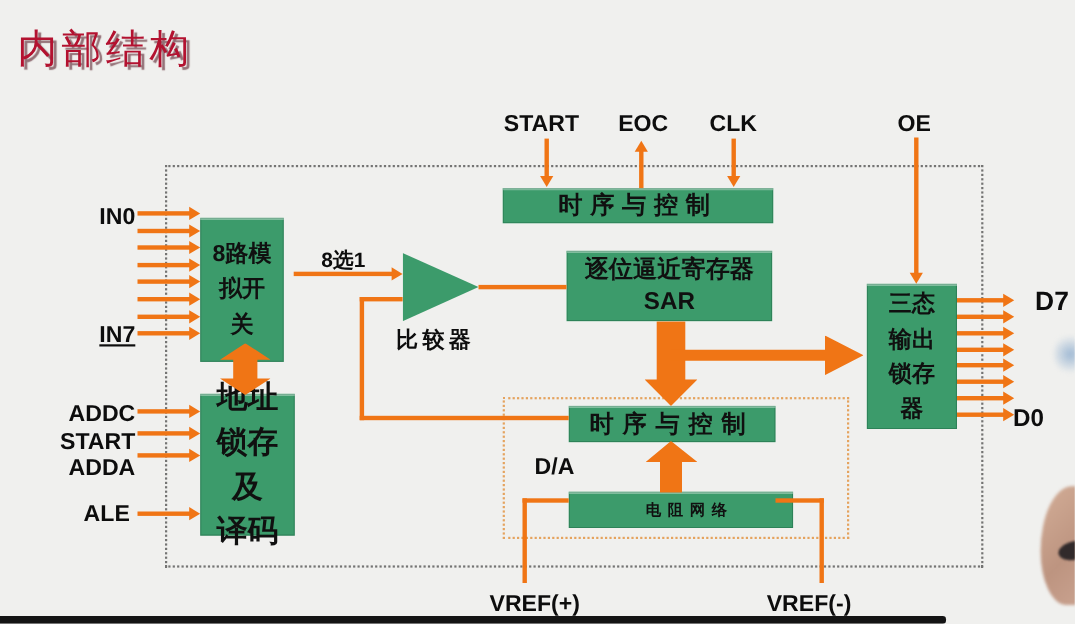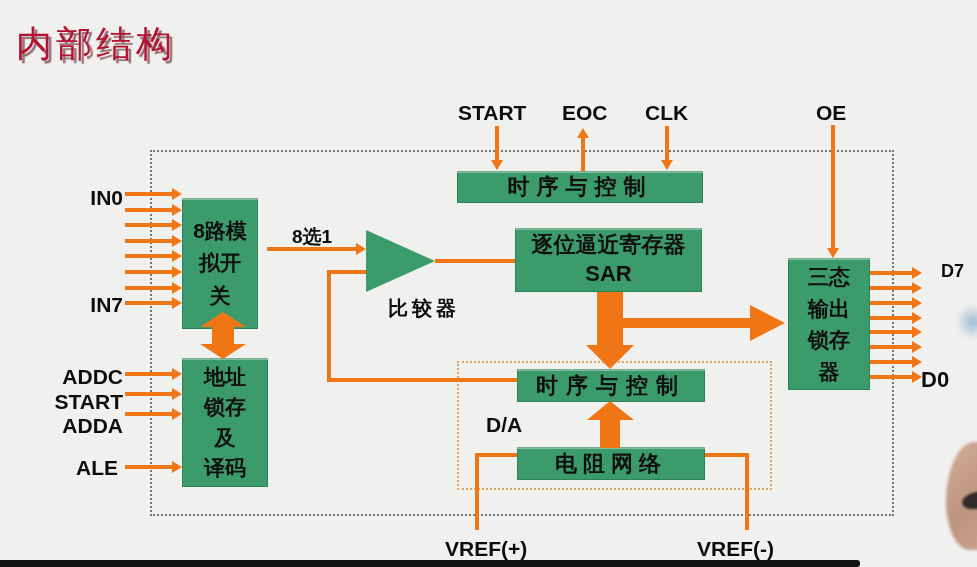--- a/index.html
+++ b/index.html
@@ -28,25 +28,25 @@
   }
 
   
   .block{
     background:#3c9b6b;color:#101010;
     display:flex;align-items:center;justify-content:center;text-align:center;
     white-space:pre-line;font-weight:bold;
     box-shadow:inset 0 2px 0 rgba(255,255,255,.35), inset 0 0 0 1px rgba(0,55,30,.25);
   }
   .blk-mux   {left:182px;top:182px;width:76px;height:131px;font-size:21px;line-height:1.55;margin-top:16px;}
-  .blk-addr  {left:182px;top:358px;width:86px;height:129px;font-size:21px;line-height:1.45;}
+  .blk-addr  {left:182px;top:358px;width:86px;height:129px;font-size:28px;line-height:1.45;}
   .blk-timing{left:457px;top:171px;width:246px;height:32px;font-size:22px;letter-spacing:7px;}
   .blk-sar   {left:515px;top:228px;width:187px;height:64px;font-size:22px;line-height:1.3;}
   .blk-tree  {left:517px;top:369px;width:188px;height:33px;font-size:22px;letter-spacing:8px;}
-  .blk-res   {left:517px;top:447px;width:188px;height:33px;font-size:22px;letter-spacing:6px;}
+  .blk-res   {left:517px;top:447px;width:188px;height:33px;font-size:14px;letter-spacing:6px;padding-left:16px;}
   .blk-out   {left:788px;top:258px;width:82px;height:132px;font-size:21px;line-height:1.5;}
   .comparator{
     left:366px;top:230px;width:69px;height:62px;background:#3c9b6b;
     clip-path:polygon(0 0,100% 50%,0 100%);
   }
 
   
   .oline{background:#f07515;}
   .arr-r{height:4px;}
   .arr-r::after{
@@ -163,34 +163,34 @@
 <div class="abs oline arr-r" style="left:870px;top:271px;width:43px;"></div>
 <div class="abs oline arr-r" style="left:870px;top:286px;width:43px;"></div>
 <div class="abs oline arr-r" style="left:870px;top:301px;width:43px;"></div>
 <div class="abs oline arr-r" style="left:870px;top:316px;width:43px;"></div>
 <div class="abs oline arr-r" style="left:870px;top:330px;width:43px;"></div>
 <div class="abs oline arr-r" style="left:870px;top:345px;width:43px;"></div>
 <div class="abs oline arr-r" style="left:870px;top:360px;width:43px;"></div>
 <div class="abs oline arr-r" style="left:870px;top:375px;width:43px;"></div>
 
 <div class="abs pin right" style="left:56px;top:186px;width:67px;">IN0</div>
-<div class="abs pin right" style="left:56px;top:293px;width:67px;">IN7</div>
+<div class="abs pin right" style="left:56px;top:293px;width:67px;text-decoration:underline;">IN7</div>
 <div class="abs pin right" style="left:52px;top:365px;width:71px;">ADDC</div>
 <div class="abs pin right" style="left:52px;top:390px;width:71px;">START</div>
 <div class="abs pin right" style="left:52px;top:414px;width:71px;">ADDA</div>
 <div class="abs pin right" style="left:52px;top:456px;width:66px;">ALE</div>
 <div class="abs pin" style="left:458px;top:101px;">START</div>
 <div class="abs pin" style="left:562px;top:101px;text-align:center;">EOC</div>
 <div class="abs pin" style="left:645px;top:101px;">CLK</div>
 <div class="abs pin" style="left:816px;top:101px;">OE</div>
-<div class="abs pin" style="left:941px;top:261px;font-size:18px;">D7</div>
+<div class="abs pin" style="left:941px;top:261px;font-size:24px;">D7</div>
 <div class="abs pin" style="left:921px;top:367px;font-size:22px;">D0</div>
 <div class="abs pin" style="left:445px;top:537px;">VREF(+)</div>
 <div class="abs pin" style="left:697px;top:537px;">VREF(-)</div>
 
 <div class="abs small-cn" style="left:292px;top:224px;">8选1</div>
-<div class="abs small-cn" style="left:360px;top:295px;font-size:20px;letter-spacing:4px;margin-left:28px;">比较器</div>
+<div class="abs small-cn" style="left:360px;top:295px;font-size:20px;letter-spacing:4px;">比较器</div>
 <div class="abs pin" style="left:486px;top:413px;">D/A</div>
 
 <div class="abs cam-blue"></div>
 <div class="abs cam-face"></div>
 <div class="abs cam-dark"></div>
 <div class="abs bottom-bar"></div>
 
 </body></html>

